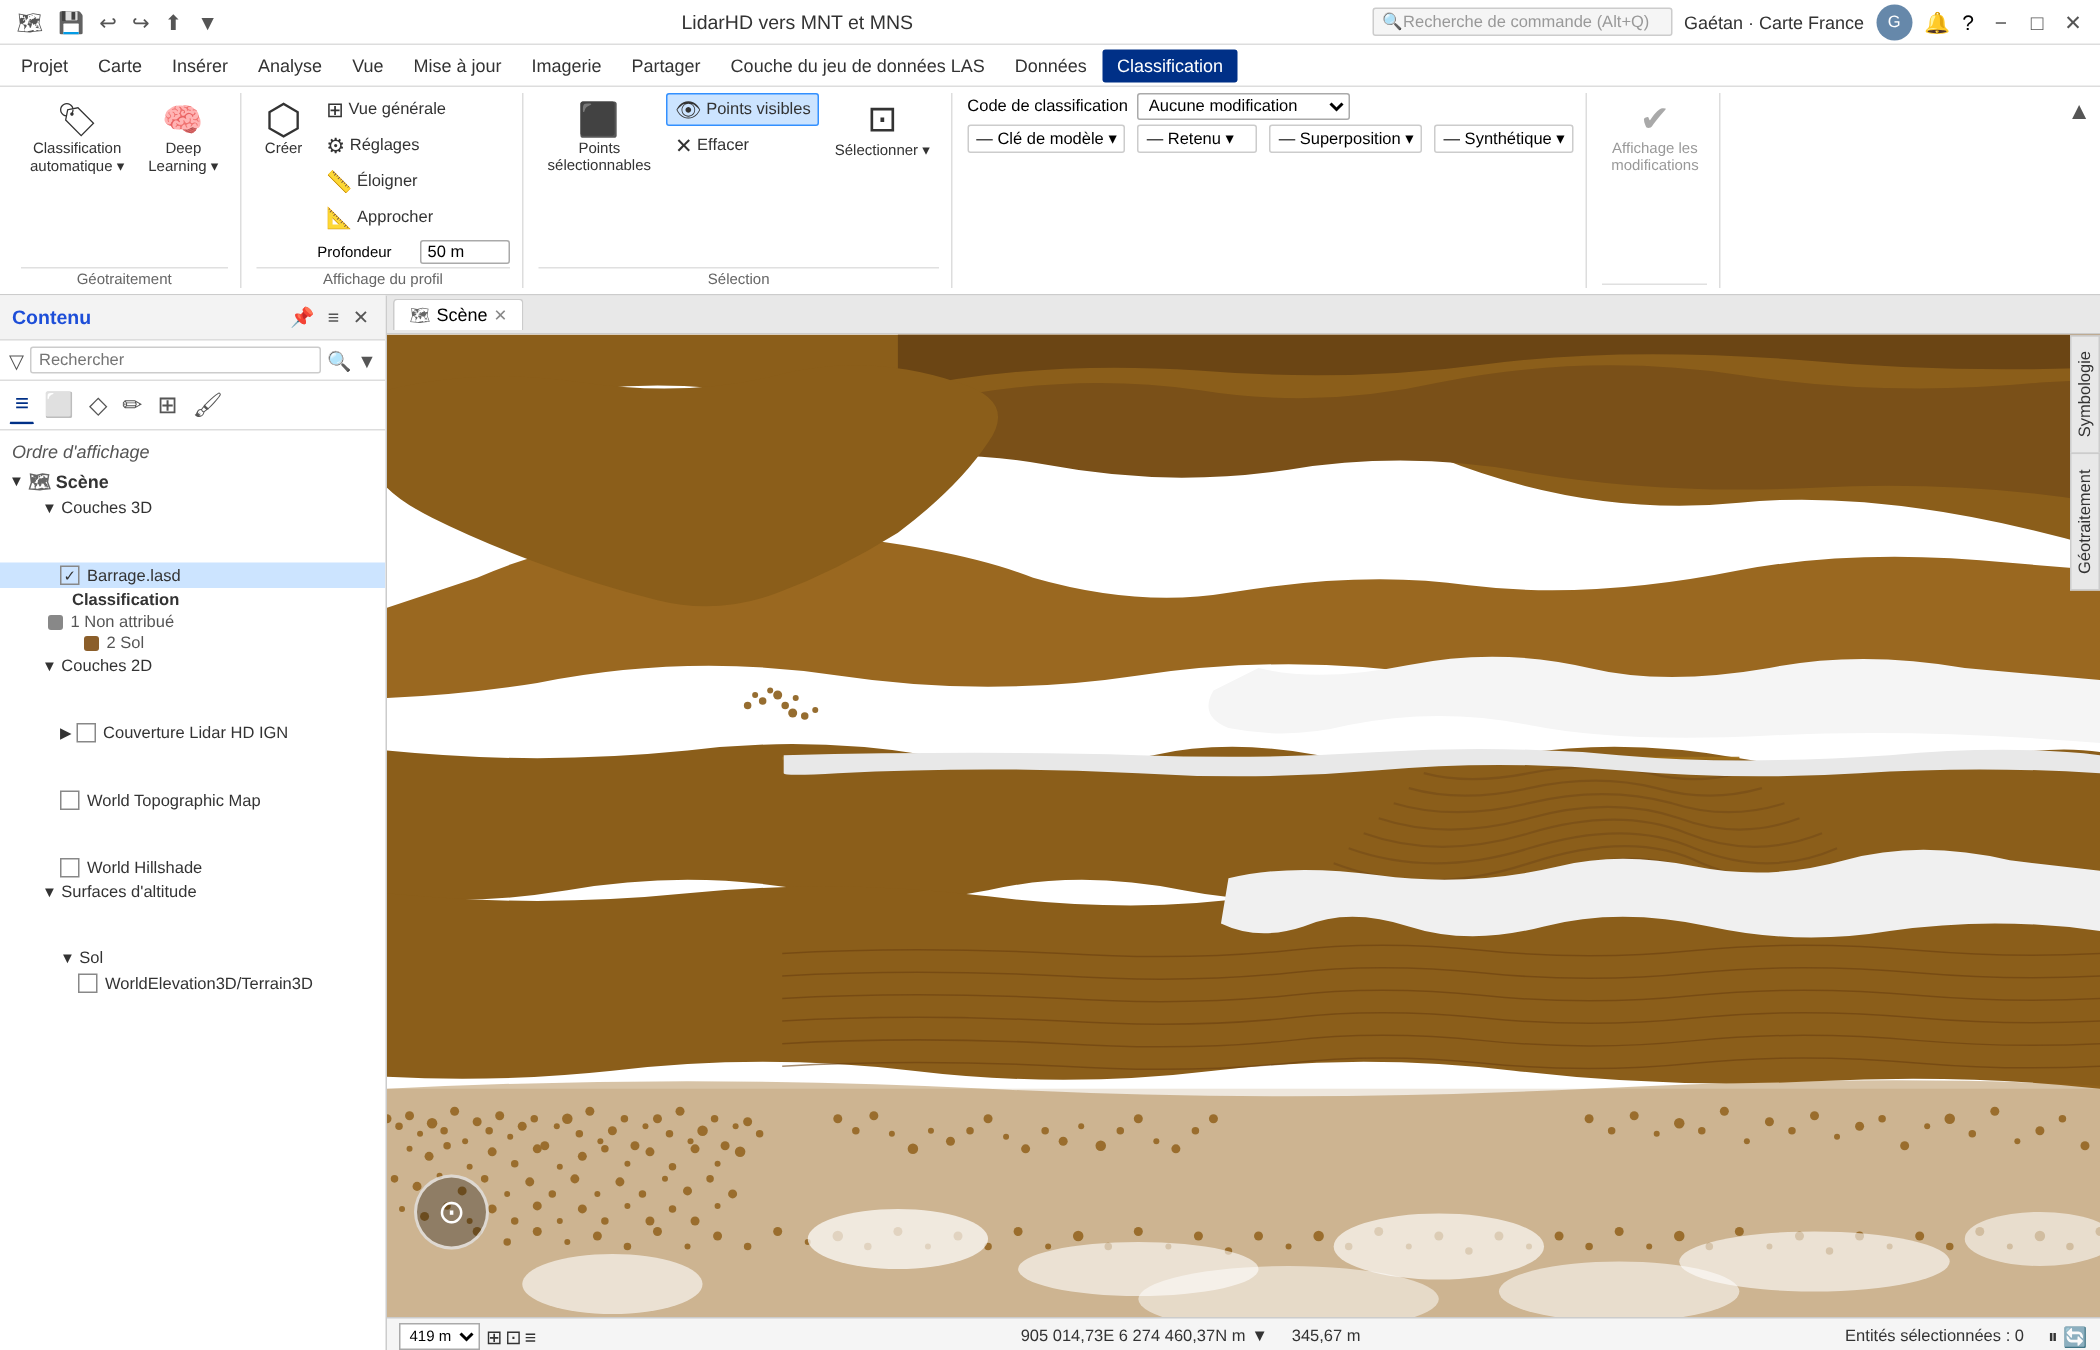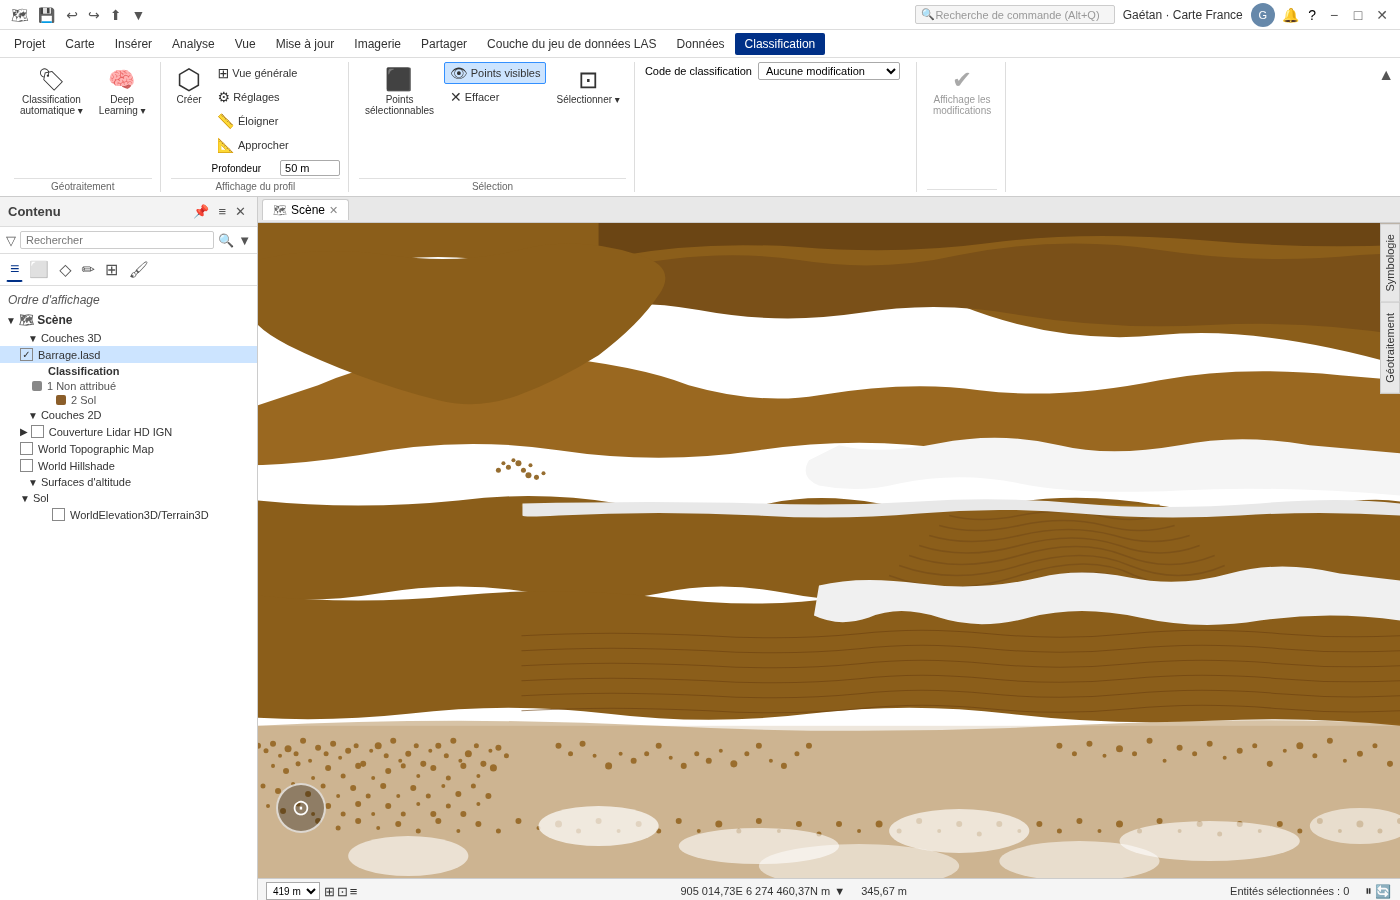--- a/index.html
+++ b/index.html
@@ -152,21 +152,21 @@
       overflow: hidden;
     }
     #sidebar-header {
       display: flex;
       align-items: center;
       justify-content: space-between;
       padding: 6px 8px;
       background: #f3f3f3;
       border-bottom: 1px solid #ddd;
     }
-    #sidebar-title { font-size: 13px; font-weight: bold; color: #404040; }
+    #sidebar-title { font-size: 13px; font-weight: bold; color: #1d4ed8; }
     #sidebar-controls { display: flex; gap: 3px; }
     .sidebar-ctrl { font-size: 13px; cursor: pointer; color: #555; padding: 1px 3px; }
     #search-bar {
       display: flex;
       align-items: center;
       padding: 4px 6px;
       border-bottom: 1px solid #ddd;
       gap: 4px;
     }
     #search-input {
@@ -201,21 +201,21 @@
     .tree-item {
       display: flex;
       align-items: center;
       padding: 2px 8px 2px 20px;
       font-size: 11px;
       color: #333;
       cursor: pointer;
     }
     .tree-item.selected { background: #cce4ff; }
     .tree-item.indent1 { padding-left: 28px; }
-    .tree-item.indent2 { padding-left: 20px; }
+    .tree-item.indent2 { padding-left: 40px; margin-top: 28px; }
     .tree-item.indent3 { padding-left: 52px; }
     .cb { width: 13px; height: 13px; border: 1px solid #888; margin-right: 5px; cursor: pointer; display: inline-flex; align-items: center; justify-content: center; font-size: 10px; }
     .cb.checked::after { content: '✓'; color: #333; }
     .sub-label { font-size: 11px; color: #555; padding: 1px 8px 1px 48px; }
 
     
     #right-panel {
       display: flex;
       flex-direction: column;
       flex: 1;
@@ -334,20 +334,21 @@
 
 <div id="title-bar">
   <div class="left-icons">
     <span class="tb-icon">🗺</span>
     <span class="tb-icon">💾</span>
     <span class="tb-icon">↩</span>
     <span class="tb-icon">↪</span>
     <span class="tb-icon">⬆</span>
     <span class="tb-icon">▼</span>
   </div>
+  <div class="center-title">LidarHD vers MNT et MNS</div>
   <div style="display:flex;align-items:center;gap:8px;">
     <div class="search-box">
       <span>🔍</span>
       <span>Recherche de commande (Alt+Q)</span>
     </div>
     <div class="right-section">
       <span style="font-size:12px;color:#333;">Gaétan · Carte France</span>
       <span style="width:24px;height:24px;border-radius:50%;background:#6688aa;display:inline-block;text-align:center;line-height:24px;color:#fff;font-size:11px;">G</span>
       <span style="font-size:14px;cursor:pointer;">🔔</span>
       <span style="font-size:14px;cursor:pointer;">?</span>
@@ -452,20 +453,26 @@
 
     <div class="ribbon-group" style="min-width:280px;">
       <div class="ribbon-group-content" style="flex-direction:column;gap:3px;">
         <div style="display:flex;align-items:center;gap:6px;">
           <span style="font-size:11px;">Code de classification</span>
           <select class="ribbon-select">
             <option>Aucune modification</option>
             <option>Sol</option>
             <option>Non attribué</option>
           </select>
+        </div>
+        <div style="display:flex;gap:8px;flex-wrap:wrap;">
+          <span class="dropdown-btn" style="min-width:100px;">— Clé de modèle ▾</span>
+          <span class="dropdown-btn" style="min-width:80px;">— Retenu ▾</span>
+          <span class="dropdown-btn" style="min-width:100px;">— Superposition ▾</span>
+          <span class="dropdown-btn" style="min-width:90px;">— Synthétique ▾</span>
         </div>
       </div>
     </div>
 
     <div class="ribbon-group">
       <div class="ribbon-group-content">
         <div class="ribbon-btn" style="opacity:0.5;min-width:70px;">
           <span class="icon" style="font-size:24px;color:#555;">✔</span>
           <span style="white-space:pre-line;font-size:10px;">Affichage les
 modifications</span>

